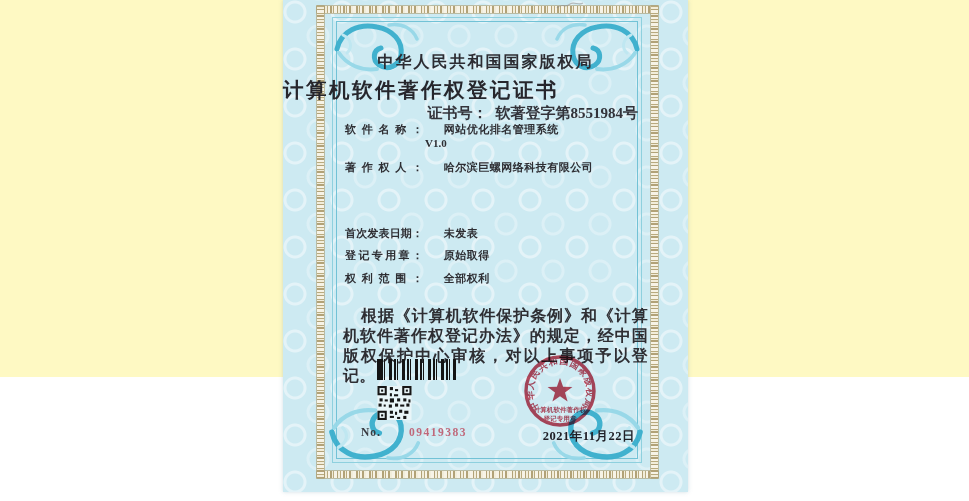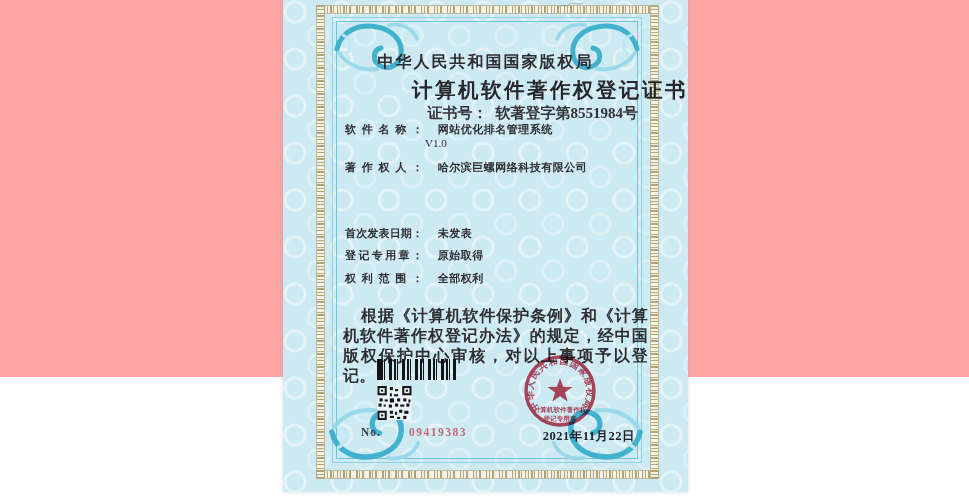--- a/index.html
+++ b/index.html
@@ -1,18 +1,18 @@
 <!DOCTYPE html>
 <html><head>
 <meta charset="utf-8">
 <style>
   * { margin:0; padding:0; box-sizing:border-box; }
   html,body { width:969px; height:501px; background:#ffffff; overflow:hidden;
               font-family:"Liberation Serif","DejaVu Serif",serif; }
-  .stage { position:relative; width:969px; height:377px; background:#fca5a5; }
+  .stage { position:relative; width:969px; height:377px; background:#fef9c3; }
 
   
   .paper { position:absolute; left:283px; top:0; width:405px; height:492px;
            background-color:#cdeaf2;
            background-image:
              radial-gradient(circle at 12px 12px, rgba(255,255,255,0) 8px, rgba(255,255,255,.45) 9px, rgba(255,255,255,.45) 11px, rgba(255,255,255,0) 12px),
              radial-gradient(circle at 12px 12px, rgba(255,255,255,0) 8px, rgba(255,255,255,.30) 9px, rgba(255,255,255,.30) 11px, rgba(255,255,255,0) 12px);
            background-size:47px 47px, 47px 47px;
            background-position:0 0, 23px 24px;
            box-shadow:0 0 4px rgba(120,160,175,.35); }
@@ -32,29 +32,29 @@
            border:1.2px solid #72c2d6; outline:1px solid #8ed0de; outline-offset:3px; }
 
   
   .fl { position:absolute; width:86px; height:62px; opacity:.95; }
   .fl-tl { left:50px; top:19px; }
   .fl-tr { left:272px; top:19px; transform:scaleX(-1); }
   .fl-bl { left:48px; top:400px; transform:scaleY(-1) scale(1.08); }
   .fl-br { left:272px; top:400px; transform:scale(-1,-1) scale(1.08); }
   .title1 { position:absolute; left:0; right:0; top:52px; text-align:center;
             font-size:16px; font-weight:bold; letter-spacing:2px; color:#2c2c32; }
-  .title2 { position:absolute; left:0; right:0; top:76px; text-align:right;
+  .title2 { position:absolute; left:0; right:0; top:76px; text-align:left;
             font-size:20.5px; font-weight:bold; letter-spacing:2.5px; color:#26262c; }
   .certno { position:absolute; right:50px; top:104px; font-size:15px; font-weight:bold; color:#33333a; }
   .certno .lbl { margin-right:8px; }
 
   .row { position:absolute; left:62px; font-size:11px; font-weight:bold; color:#2e2e33; white-space:nowrap; }
   .row .flabel { display:inline-block; width:78px; text-align:justify; text-align-last:justify; vertical-align:top; }
-  .row .fvalue { display:inline-block; margin-left:12px; letter-spacing:.5px; }
-  .subvalue { position:absolute; left:142px; font-size:11px; font-weight:normal; color:#2e2e33; }
+  .row .fvalue { display:inline-block; margin-left:18px; letter-spacing:.5px; }
+  .subvalue { position:absolute; left:142px; font-size:11px; font-weight:bold; color:#2e2e33; }
 
   .statement { position:absolute; left:60px; top:306px; width:305px;
                font-size:16px; font-weight:bold; line-height:20px; letter-spacing:.3px;
                text-indent:18px; text-align:justify; color:#2e2e33; }
 
   
   .barcode { position:absolute; left:94px; top:359px; width:79px; height:21px;
       background-image:
         linear-gradient(#141414,#141414), linear-gradient(#141414,#141414),
         repeating-linear-gradient(90deg,#141414 0 2px,rgba(0,0,0,0) 2px 3.5px,#141414 3.5px 4.5px,rgba(0,0,0,0) 4.5px 8px,#141414 8px 11px,rgba(0,0,0,0) 11px 13px);

